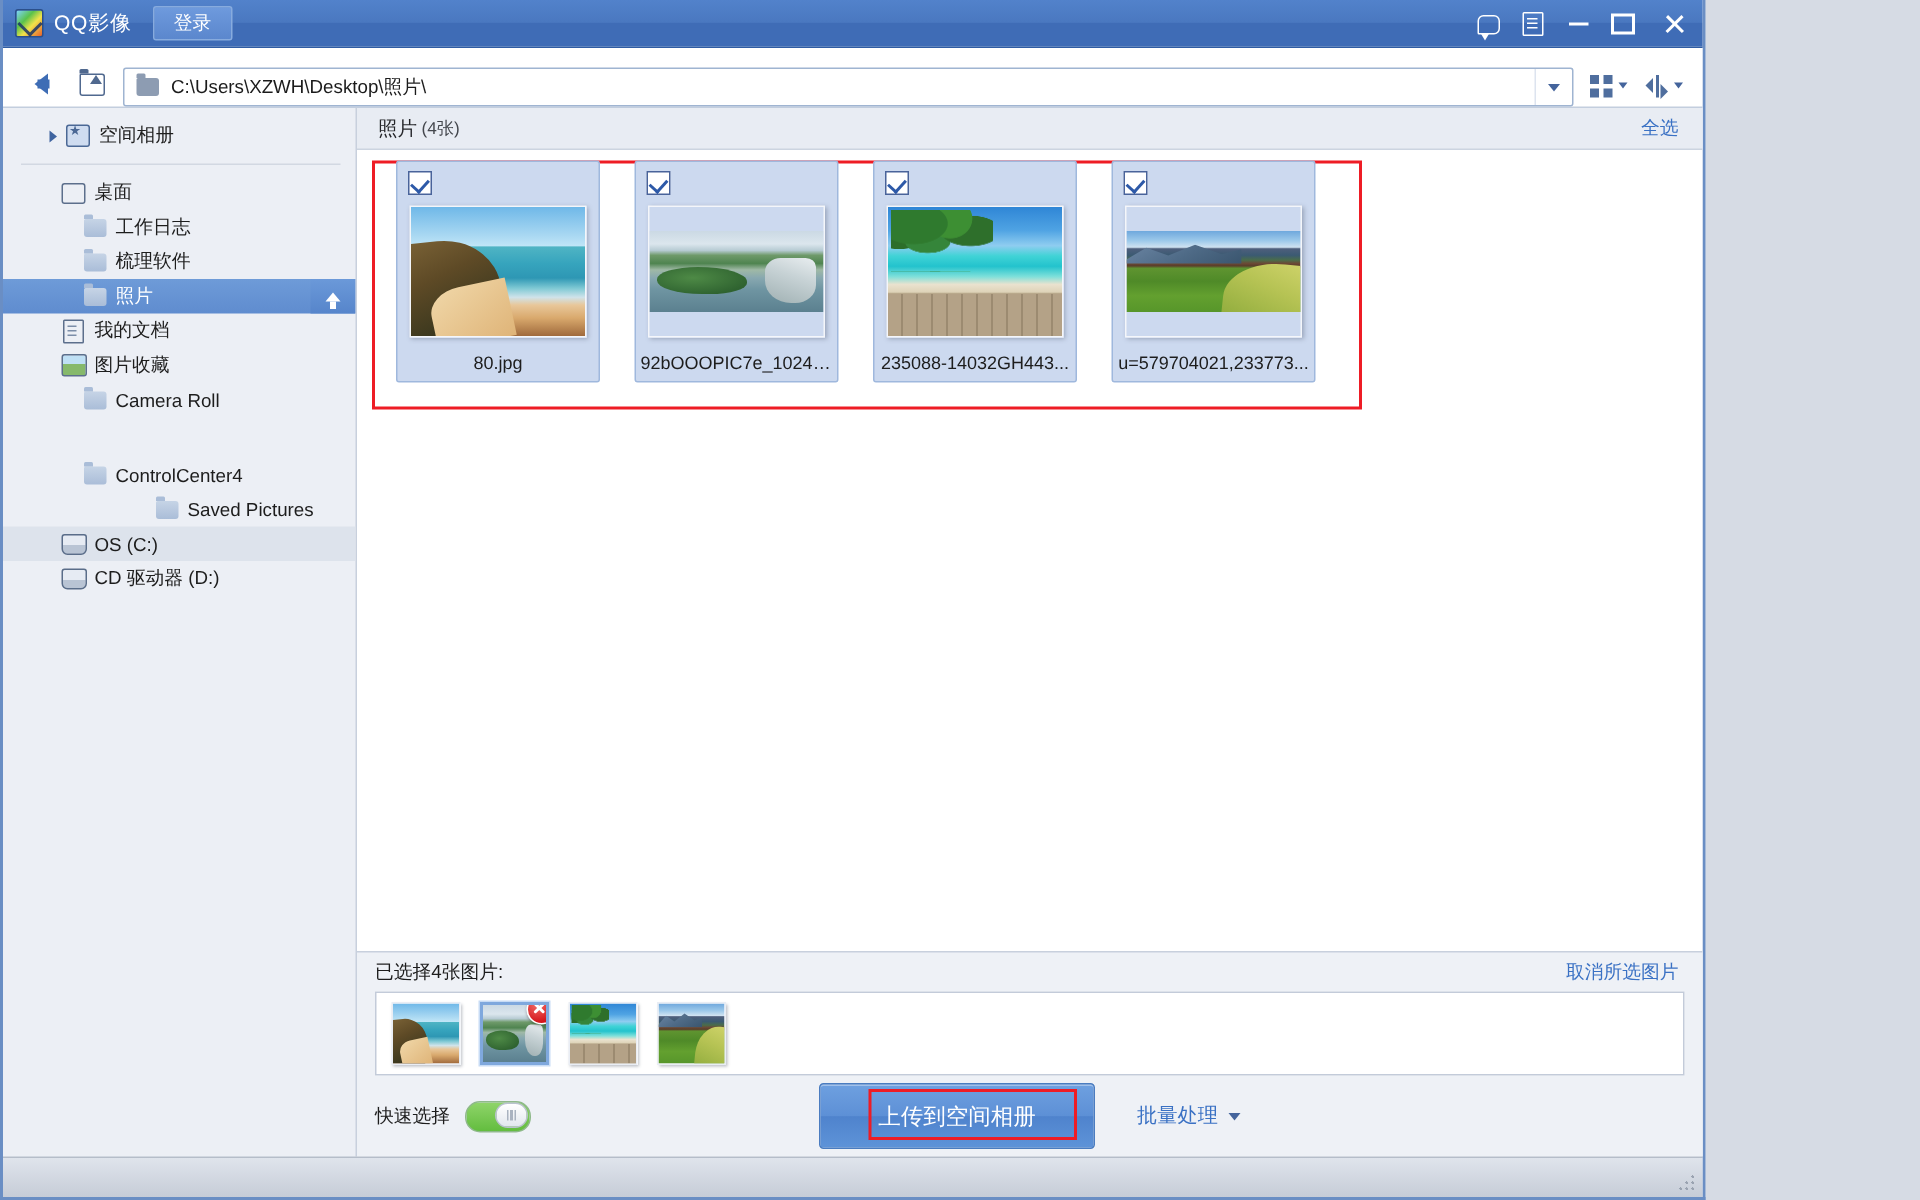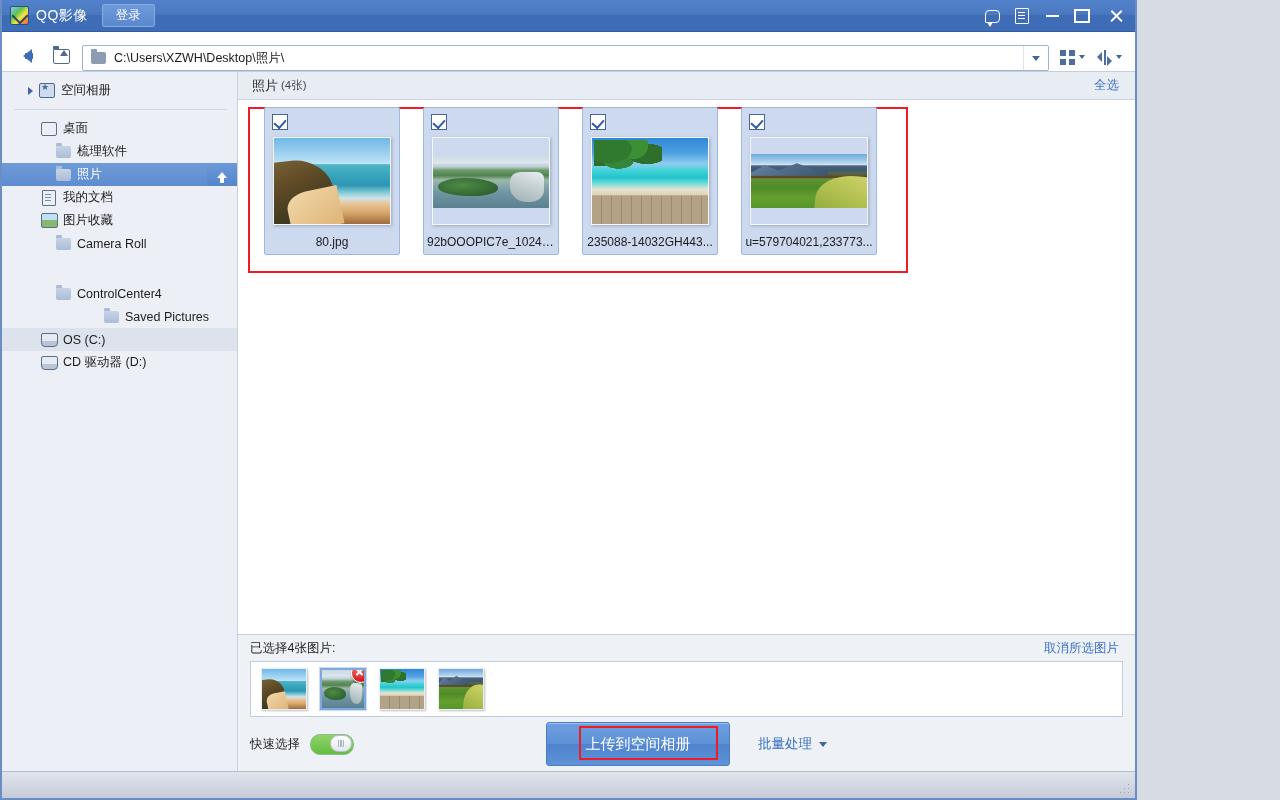--- a/index.html
+++ b/index.html
@@ -761,36 +761,43 @@
           </span>
         <span class="caret sm"></span>
       </div>
     </div>
   </div>
 
   <div class="body-row">
 
     <div class="sidebar">
       <div id="sidebar-list">
-          <div class="side-item" style="padding-left: 20px;">
+          <div class="side-item" style="padding-left: 4px; margin-left: 21px;">
             <span class="expander">
               <span class="tri"></span>
             </span>
             <span class="s-icon">
               <span class="ic-album"></span>
             </span>
             <span class="s-label">空间相册</span>
           </div>
           <div class="side-sep"></div>
           <div class="side-item" style="padding-left: 22px;">
             <span class="expander"></span>
             <span class="s-icon">
               <span class="ic-desktop"></span>
             </span>
             <span class="s-label">桌面</span>
+          </div>
+          <div class="side-item" style="padding-left: 36px;">
+            <span class="expander"></span>
+            <span class="s-icon">
+              <span class="ic-folder"></span>
+            </span>
+            <span class="s-label">工作日志</span>
           </div>
           <div class="side-item" style="padding-left: 36px;">
             <span class="expander"></span>
             <span class="s-icon">
               <span class="ic-folder"></span>
             </span>
             <span class="s-label">梳理软件</span>
           </div>
           <div class="side-item selected" style="padding-left: 36px;">
             <span class="expander"></span>

